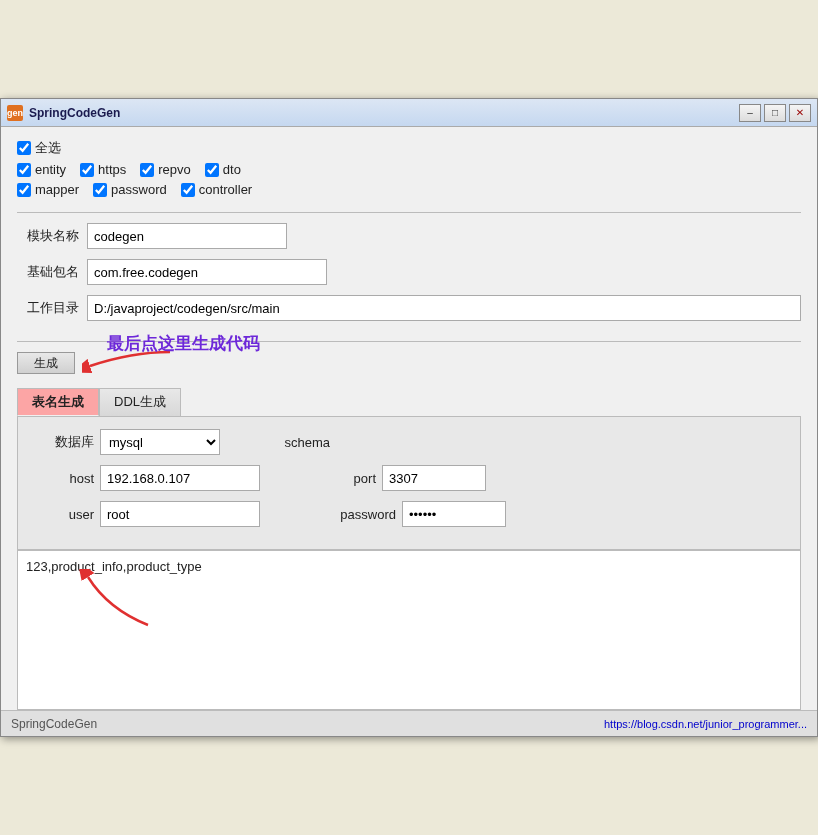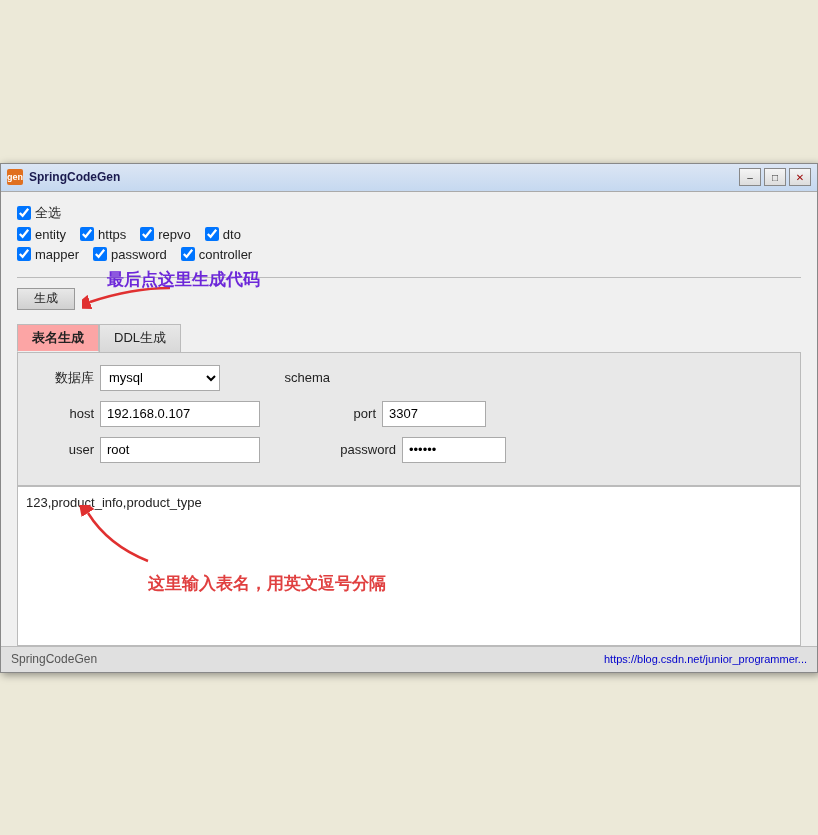--- a/index.html
+++ b/index.html
@@ -296,20 +296,34 @@
           <input type="checkbox" checked="" style="">
           <span class="checkbox-label">password</span>
         </label>
         <label class="checkbox-item">
           <input type="checkbox" checked="" style="">
           <span class="checkbox-label">controller</span>
         </label>
       </div>
     </div>
 
+    <div class="form-section">
+      <div class="form-row">
+        <span class="form-label">模块名称</span>
+        <input class="form-input input-short" type="text" value="codegen" style="">
+      </div>
+      <div class="form-row">
+        <span class="form-label">基础包名</span>
+        <input class="form-input input-medium" type="text" value="com.free.codegen" style="">
+      </div>
+      <div class="form-row">
+        <span class="form-label">工作目录</span>
+        <input class="form-input input-full" type="text" value="D:/javaproject/codegen/src/main" style="">
+      </div>
+    </div>
 
     <div class="generate-section" style="position:relative; padding: 10px 0 6px 0;">
       <div style="position:relative; display:inline-block;">
         <button class="btn-generate">生成</button>
         
         <svg style="position:absolute; left:65px; top:-4px;" width="90" height="36" viewBox="0 0 90 36">
           <defs>
             <marker id="arrowhead1" markerWidth="8" markerHeight="6" refX="0" refY="3" orient="auto">
               <polygon points="0 0, 8 3, 0 6" fill="#e03030"></polygon>
             </marker>
@@ -376,21 +390,20 @@
         <div class="textarea-content">123,product_info,product_type</div>
 
         <svg style="position:absolute; left:60px; bottom:80px;" width="80" height="60" viewBox="0 0 80 60">
           <defs>
             <marker id="arrowhead2" markerWidth="8" markerHeight="6" refX="0" refY="3" orient="auto">
               <polygon points="0 0, 8 3, 0 6" fill="#e03030"></polygon>
             </marker>
           </defs>
           <path d="M 70 56 Q 30 40 10 8" stroke="#e03030" stroke-width="2.5" fill="none" marker-end="url(#arrowhead2)"></path>
         </svg>
-        <span style="position:absolute; bottom:50px; left:130px; color:#e04040; font-size:17px; font-weight:bold; white-space:nowrap;">这里输入表名，用英文逗号分隔</span>
       </div>
     </div>
 
   </div>
 
   <div class="status-bar">
     <span>SpringCodeGen</span>
     <span class="status-link">https://blog.csdn.net/junior_programmer...</span>
   </div>
 

